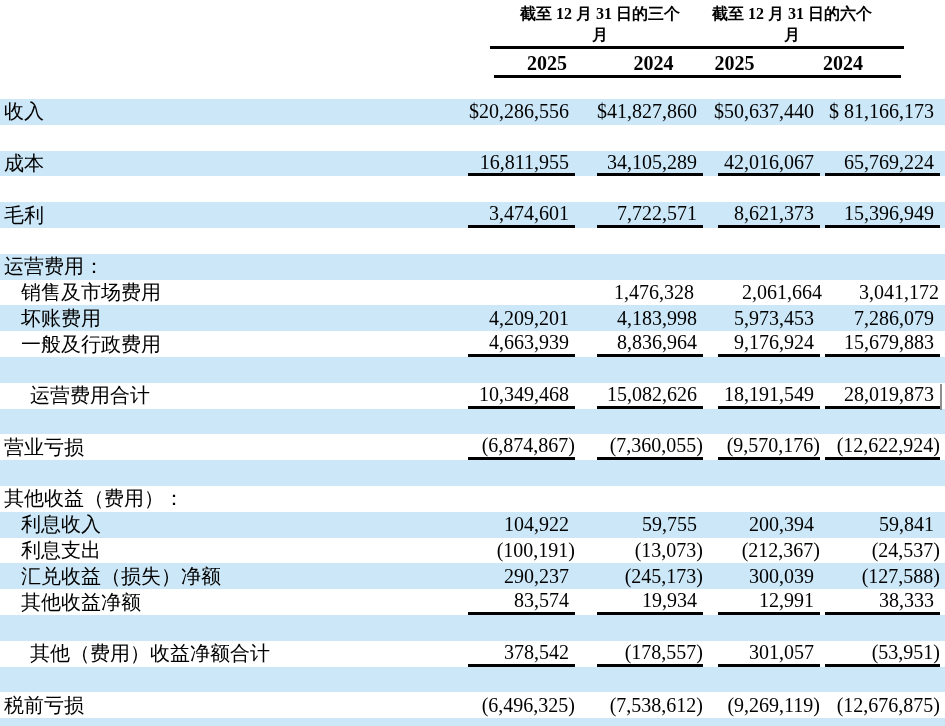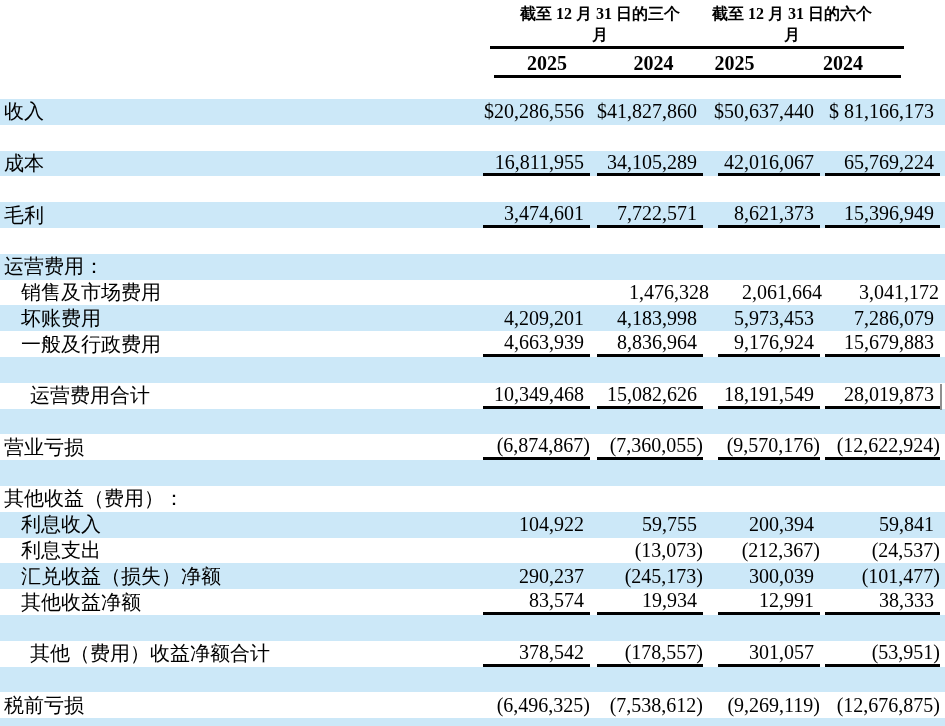--- a/index.html
+++ b/index.html
@@ -30,21 +30,21 @@
   .label { flex: 1 1 auto; padding-left: 4px; white-space: nowrap; overflow: hidden; }
   .label.ind1 { padding-left: 21px; }
   .label.ind2 { padding-left: 30px; }
   .cell {
     flex: 0 0 auto; align-self: stretch;
     display: flex; align-items: center; justify-content: flex-end;
     padding-right: 6px; white-space: nowrap;
   }
   .cell.paren { padding-right: 0; }
   .c1 { width: 107px; }
-  .c2 { width: 106px; margin-left: 7px; }
+  .c2 { width: 106px; margin-left: 22px; }
   .c3 { width: 102px; margin-left: 15px; }
   .c4 { width: 115px; margin-left: 5px; margin-right: 5px; }
   .row.ul .cell { border-bottom: 3px solid #000; }
 
   
   .cursor-bar { position: absolute; left: 940px; top: 384px; width: 2px; height: 26px; background: #8f8f8f; }
 </style>
 </head>
 <body>
 
@@ -206,31 +206,32 @@
   <div class="row shaded">
     <div class="label ind1">利息收入</div>
     <div class="cell c1">104,922</div>
     <div class="cell c2">59,755</div>
     <div class="cell c3">200,394</div>
     <div class="cell c4">59,841</div>
   </div>
 
   <div class="row">
     <div class="label ind1">利息支出</div>
+    <div class="cell c1 paren">(100,191)</div>
     <div class="cell c2 paren">(13,073)</div>
     <div class="cell c3 paren">(212,367)</div>
     <div class="cell c4 paren">(24,537)</div>
   </div>
 
   <div class="row shaded">
     <div class="label ind1">汇兑收益（损失）净额</div>
     <div class="cell c1">290,237</div>
     <div class="cell c2 paren">(245,173)</div>
     <div class="cell c3">300,039</div>
-    <div class="cell c4 paren">(101,477)</div>
+    <div class="cell c4 paren">(127,588)</div>
   </div>
 
   <div class="row ul">
     <div class="label ind1">其他收益净额</div>
     <div class="cell c1">83,574</div>
     <div class="cell c2">19,934</div>
     <div class="cell c3">12,991</div>
     <div class="cell c4">38,333</div>
   </div>
 

